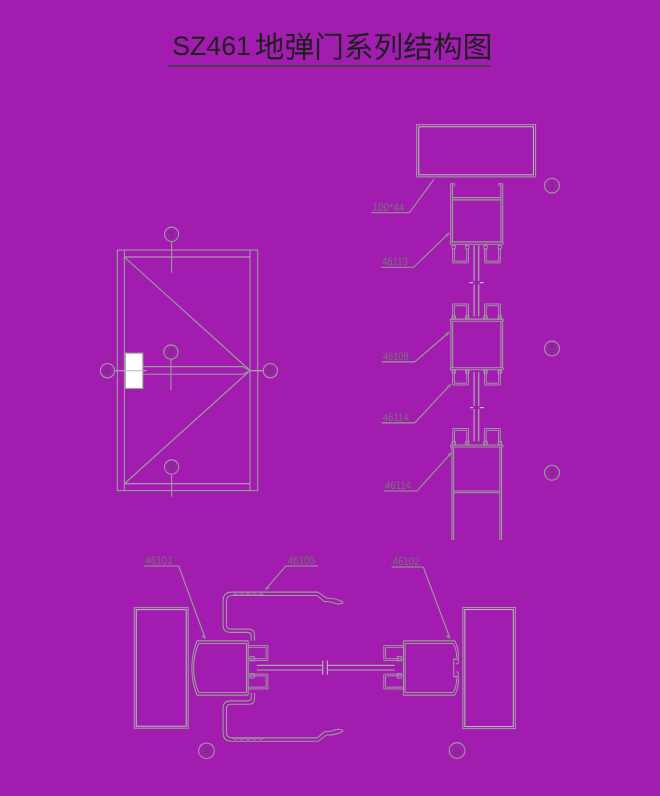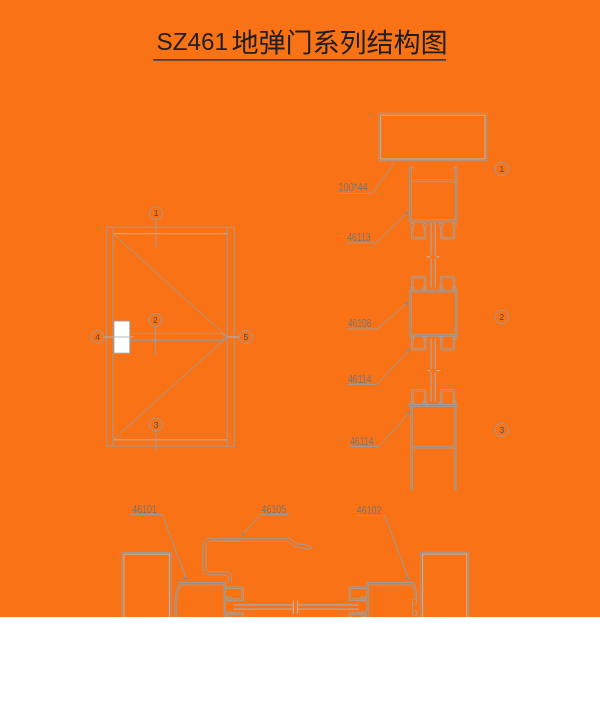--- a/index.html
+++ b/index.html
@@ -1,16 +1,16 @@
 <!DOCTYPE html>
 <html><head>
 <meta charset="utf-8">
 <style>
 html,body{margin:0;padding:0;background:#ffffff;}
-#page{width:600px;height:617px;position:relative;background:#f97316;overflow:hidden;}
+#page{width:600px;height:724px;position:relative;background:#a21caf;overflow:hidden;}
 svg{display:block;}
 .ln{stroke:#9c9c9c;stroke-width:1;fill:none;}
 .lt{stroke:#b4b6b6;stroke-width:1;fill:none;}
 .gl{stroke:#a9a9a9;stroke-width:1.1;fill:none;}
 .bk{stroke:#bbbbbb;stroke-width:1;fill:none;}
 .lbl{font-family:"Liberation Sans",sans-serif;font-size:10px;fill:#757575;}
 .cd{font-family:"Liberation Sans",sans-serif;font-size:8.5px;fill:#4c4c4c;text-anchor:middle;}
 .ttl{font-family:"Liberation Sans",sans-serif;font-size:24.3px;fill:#1f1f1f;}
 .arr{fill:#8a8a8a;stroke:none;}
 .pf{stroke:#a2a2a2;stroke-width:0.8;fill:none;}

